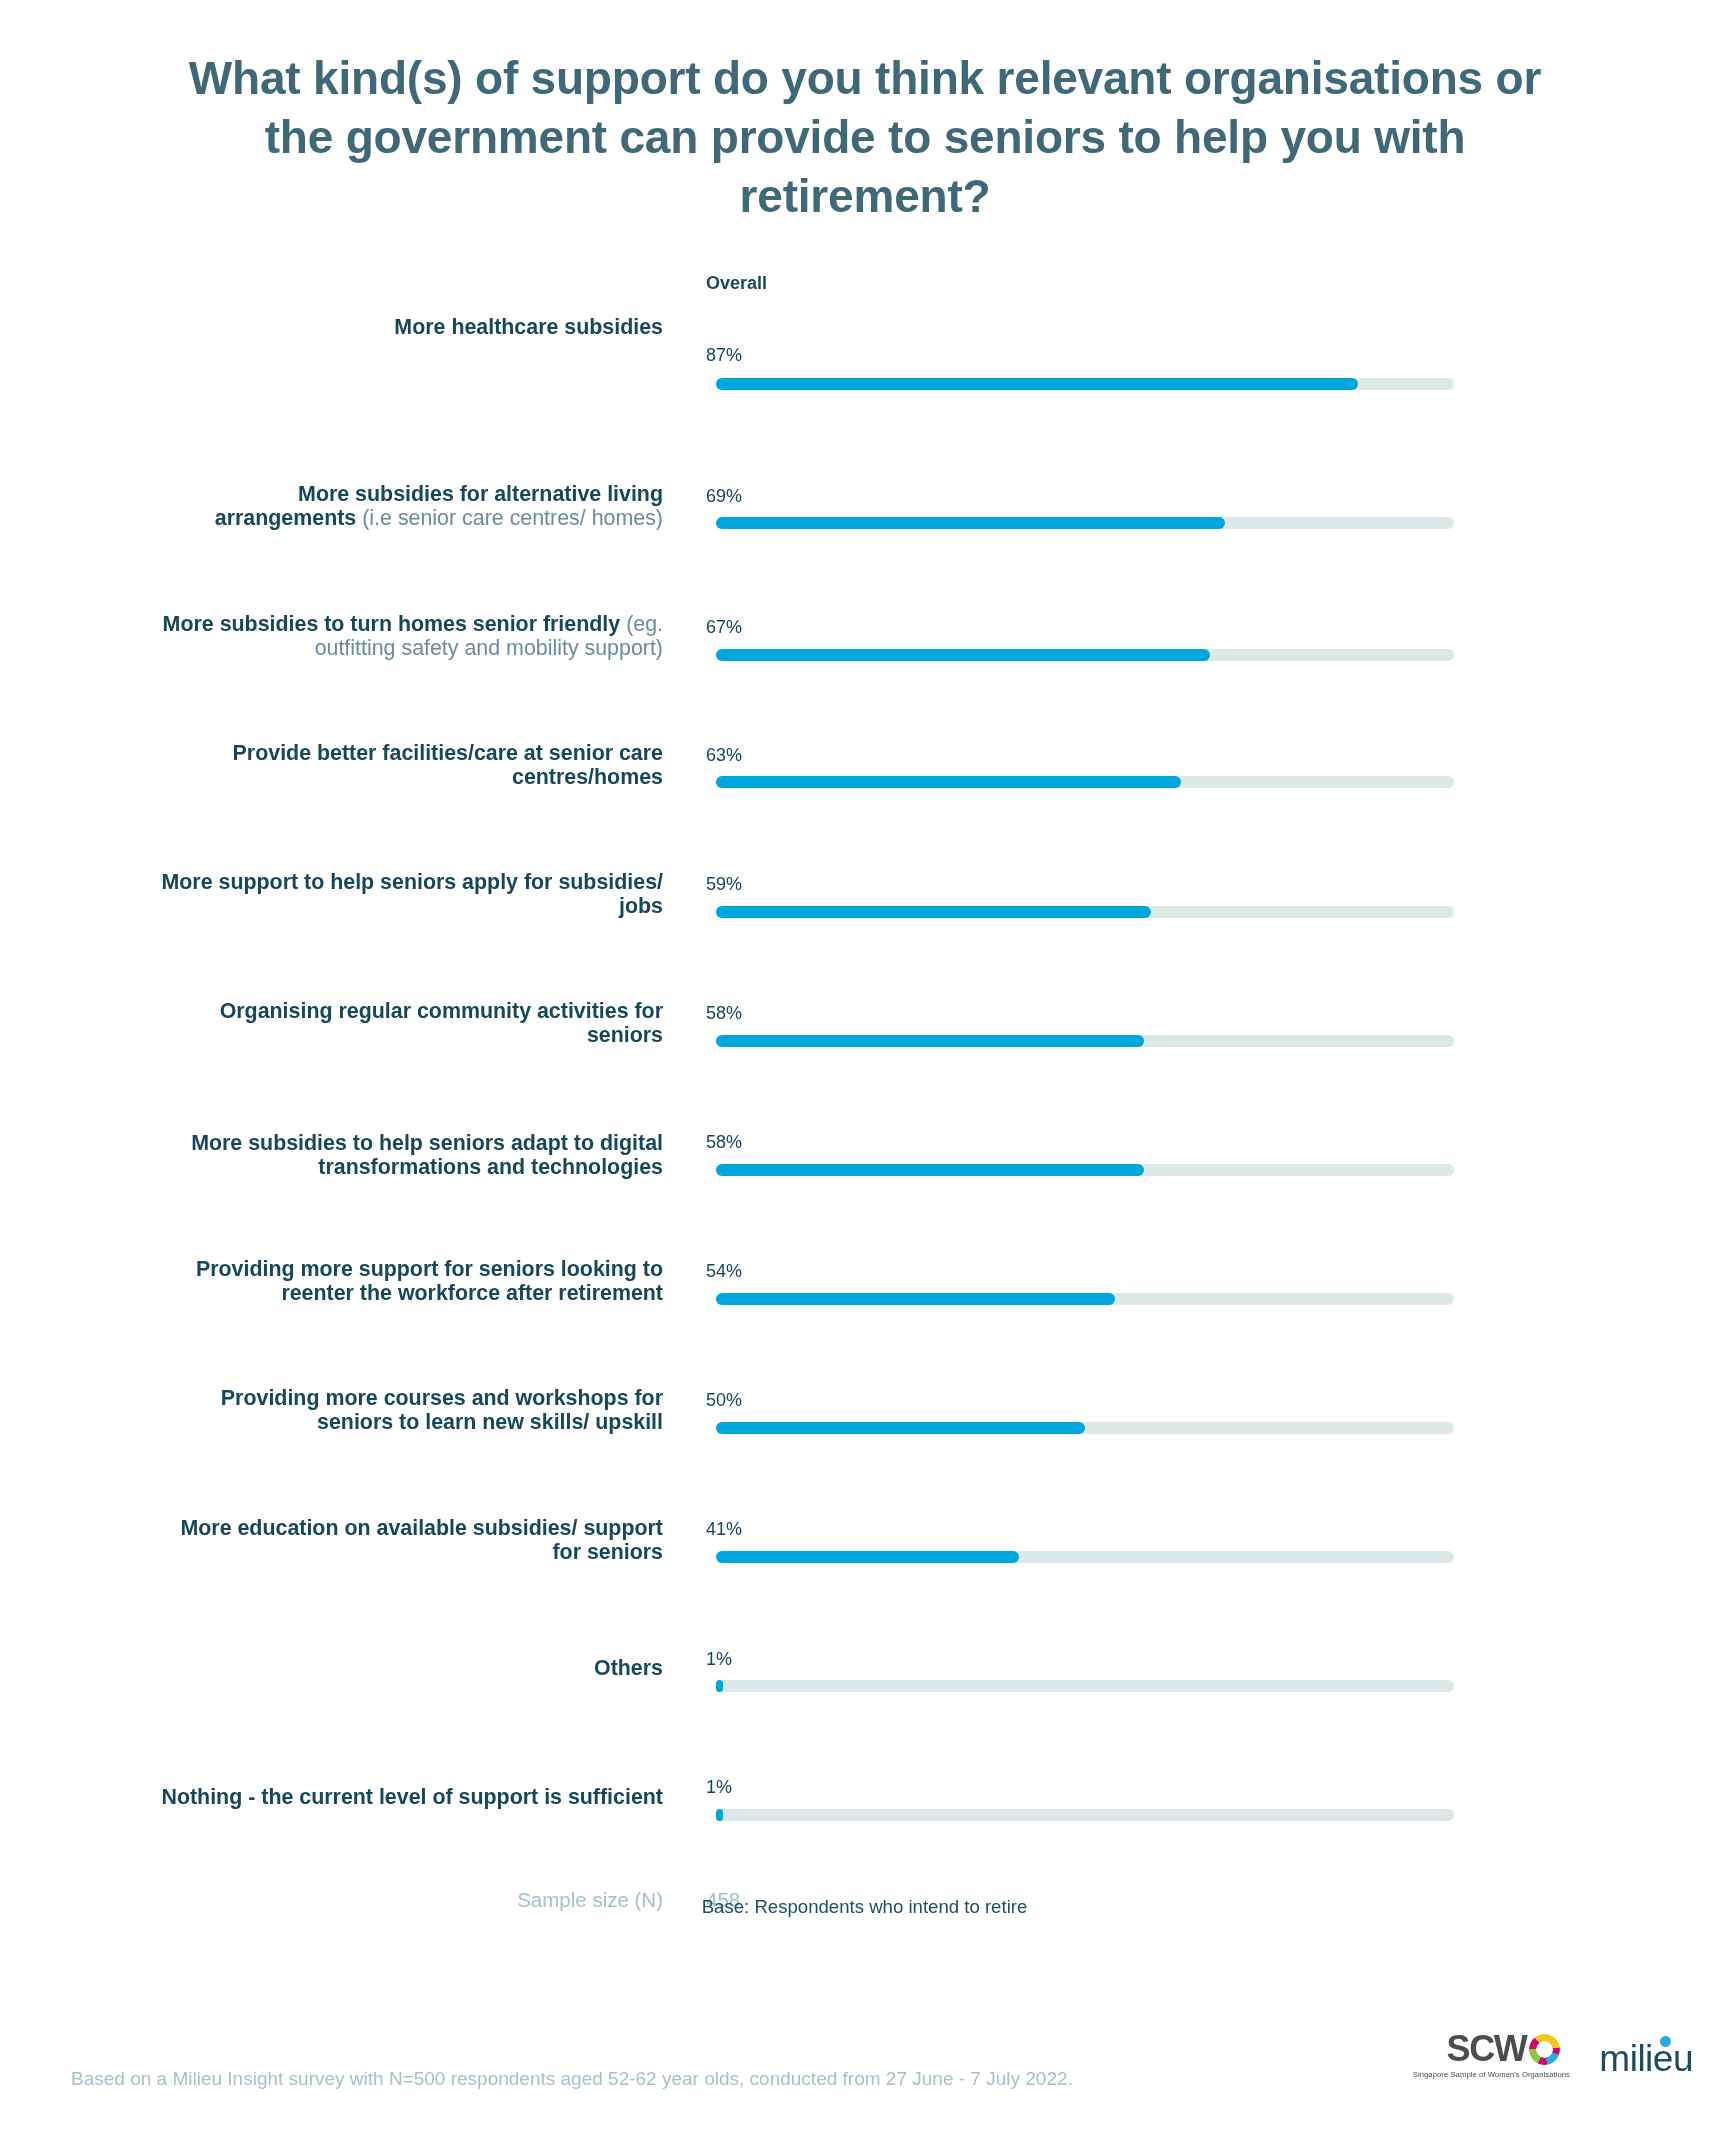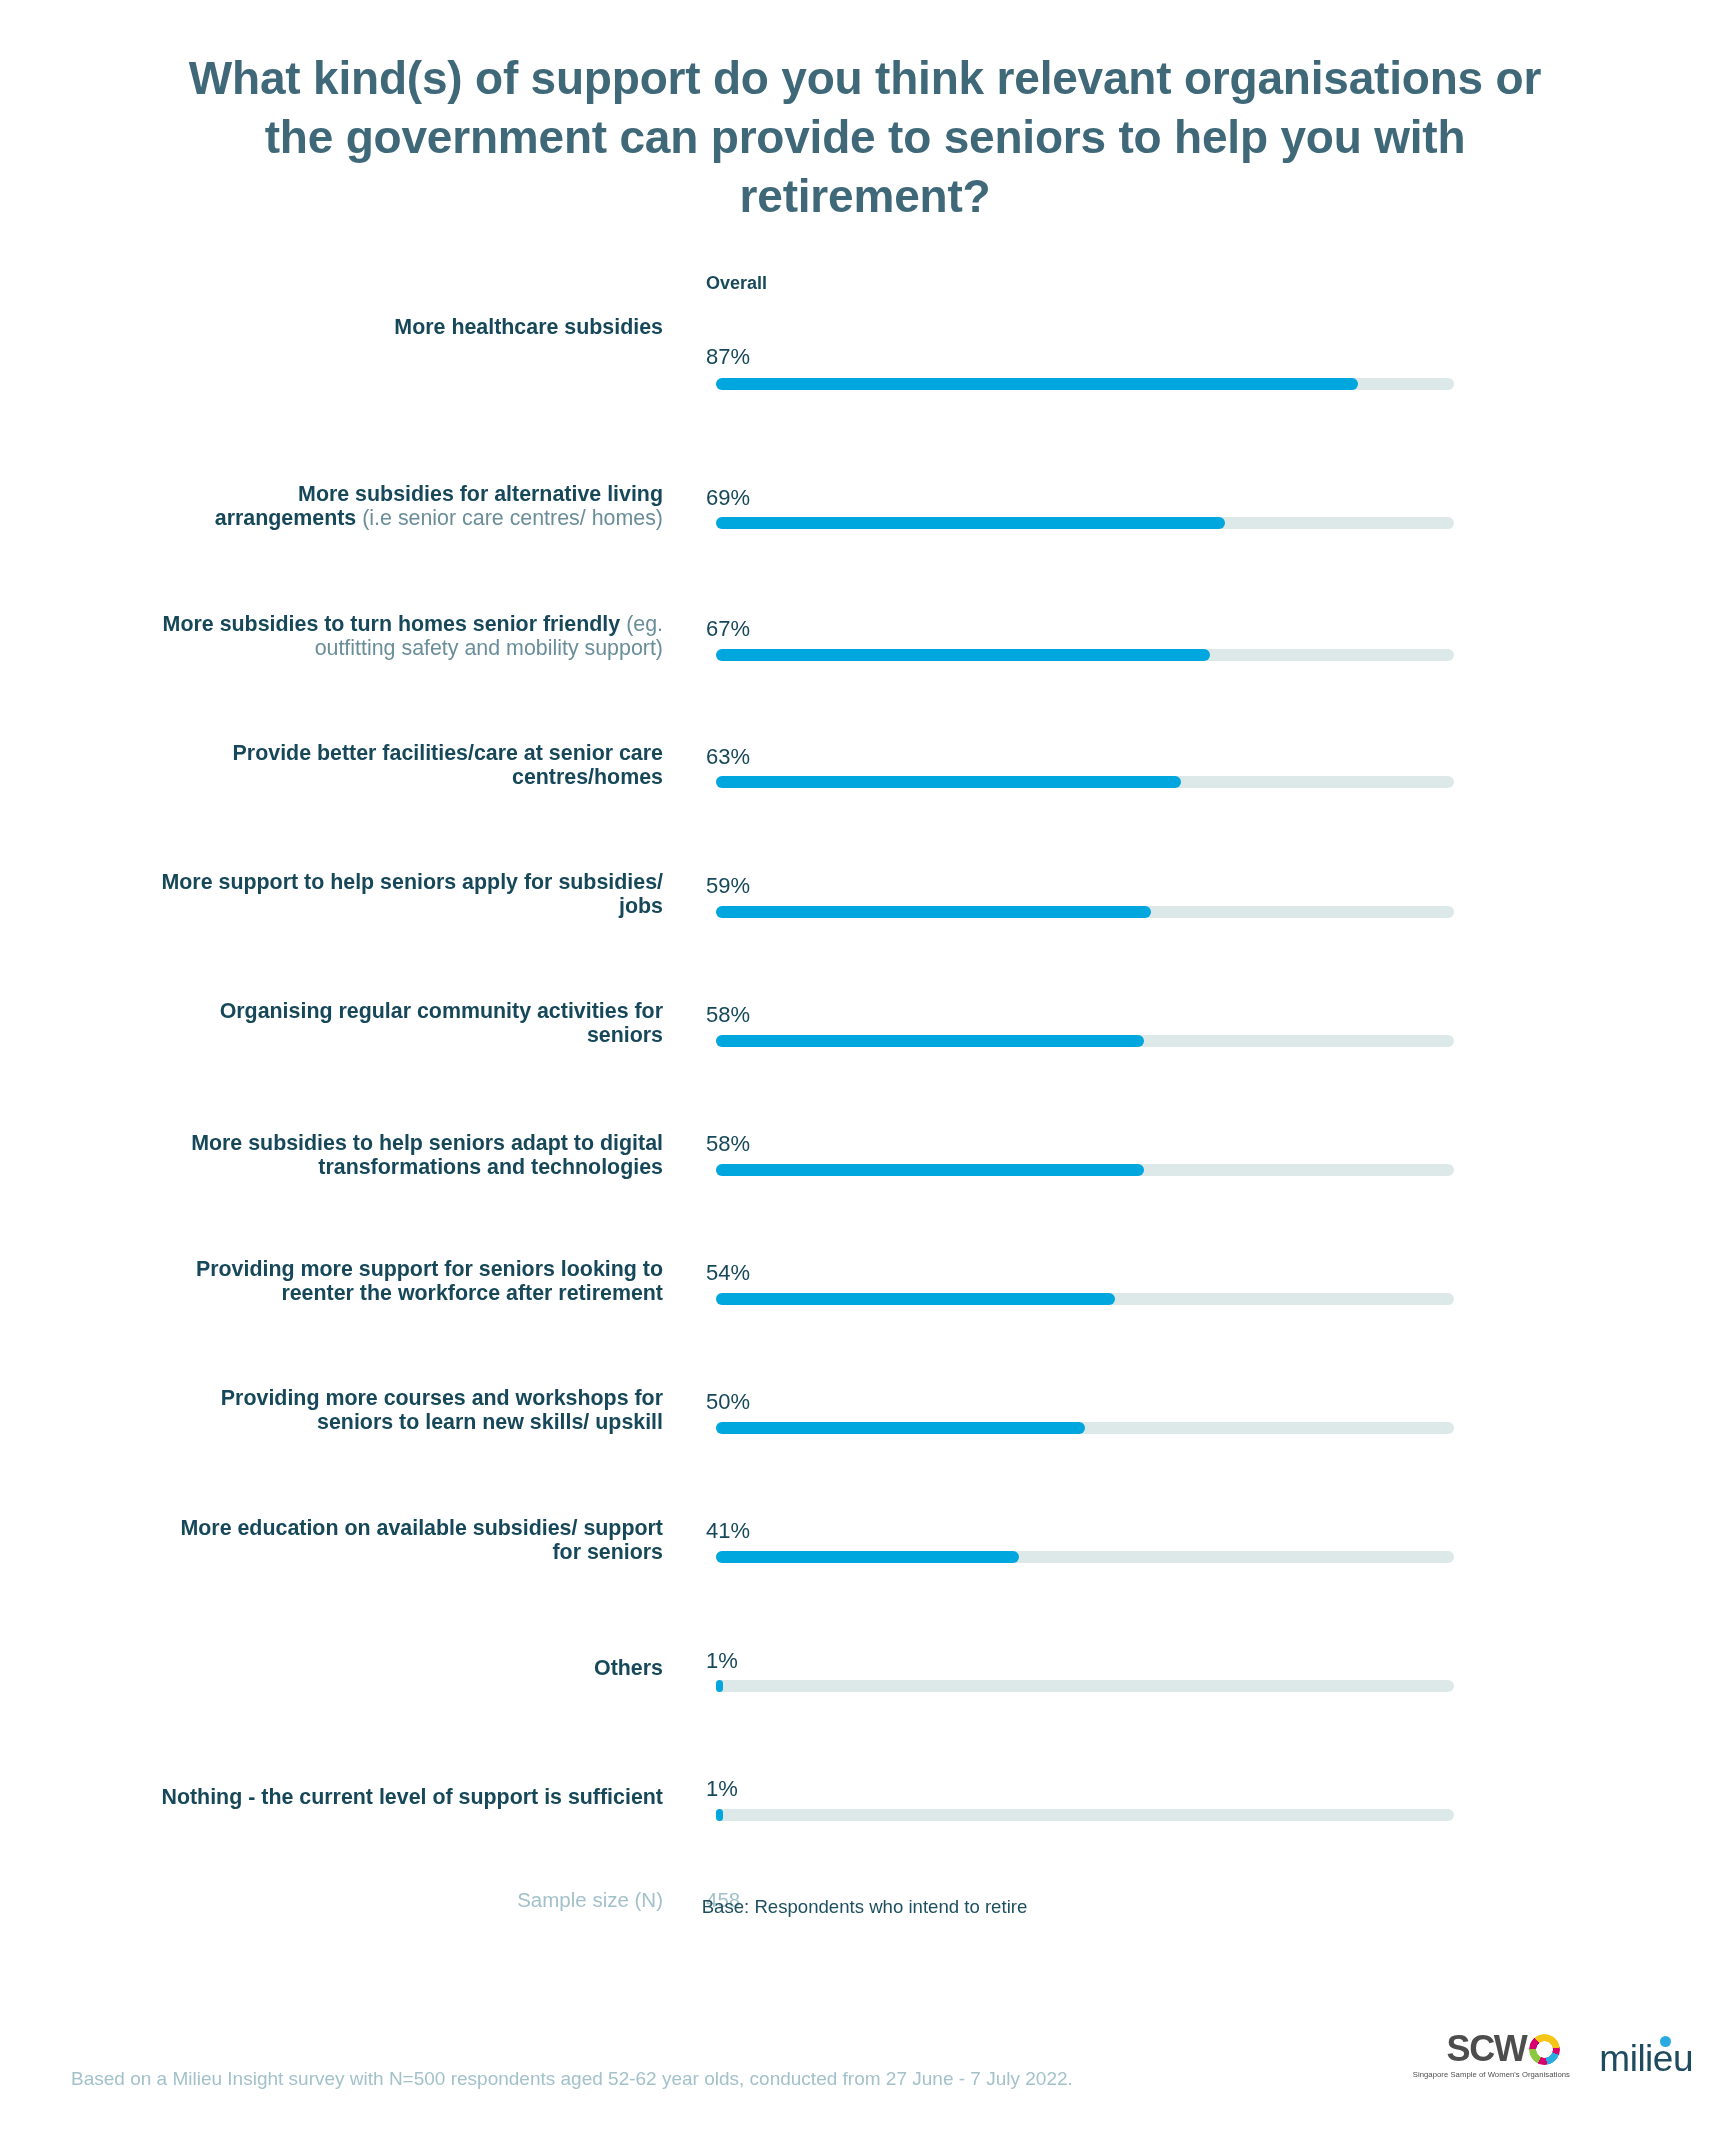--- a/index.html
+++ b/index.html
@@ -66,21 +66,21 @@
     transform: translateY(-50%);
   }
   .row-label .sub {
     font-weight: normal;
     color: #6a8e99;
   }
 
   .row-value {
     position: absolute;
     left: 706px;
-    font-size: 22px;
+    font-size: 18px;
     color: #16485a;
     line-height: 1;
   }
 
   .bar-track {
     position: absolute;
     left: 716px;
     width: 738px;
     height: 12px;
     background: #dde8e8;

